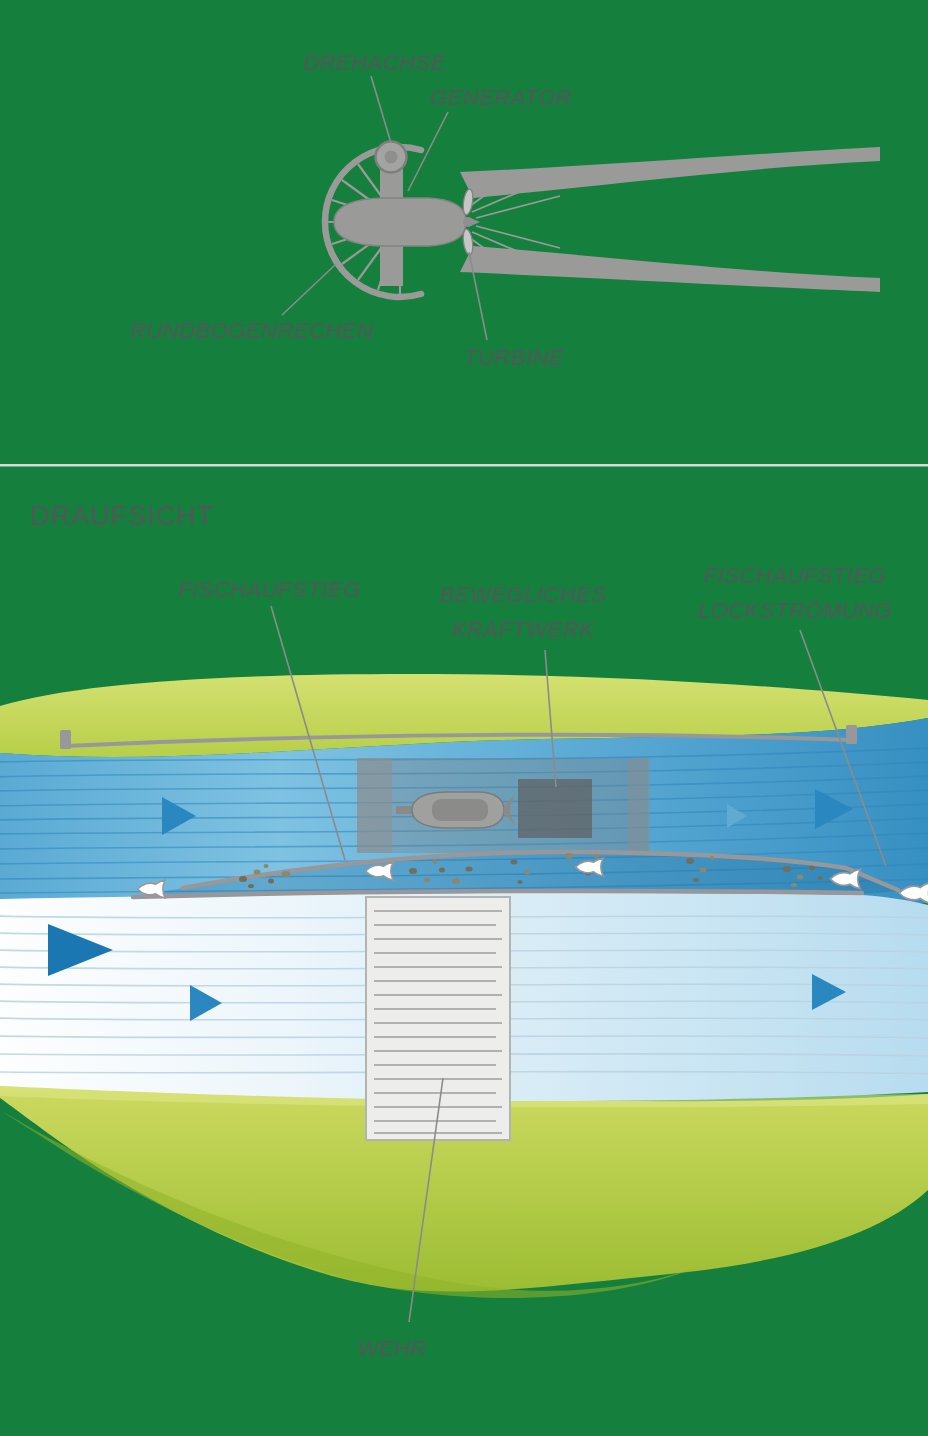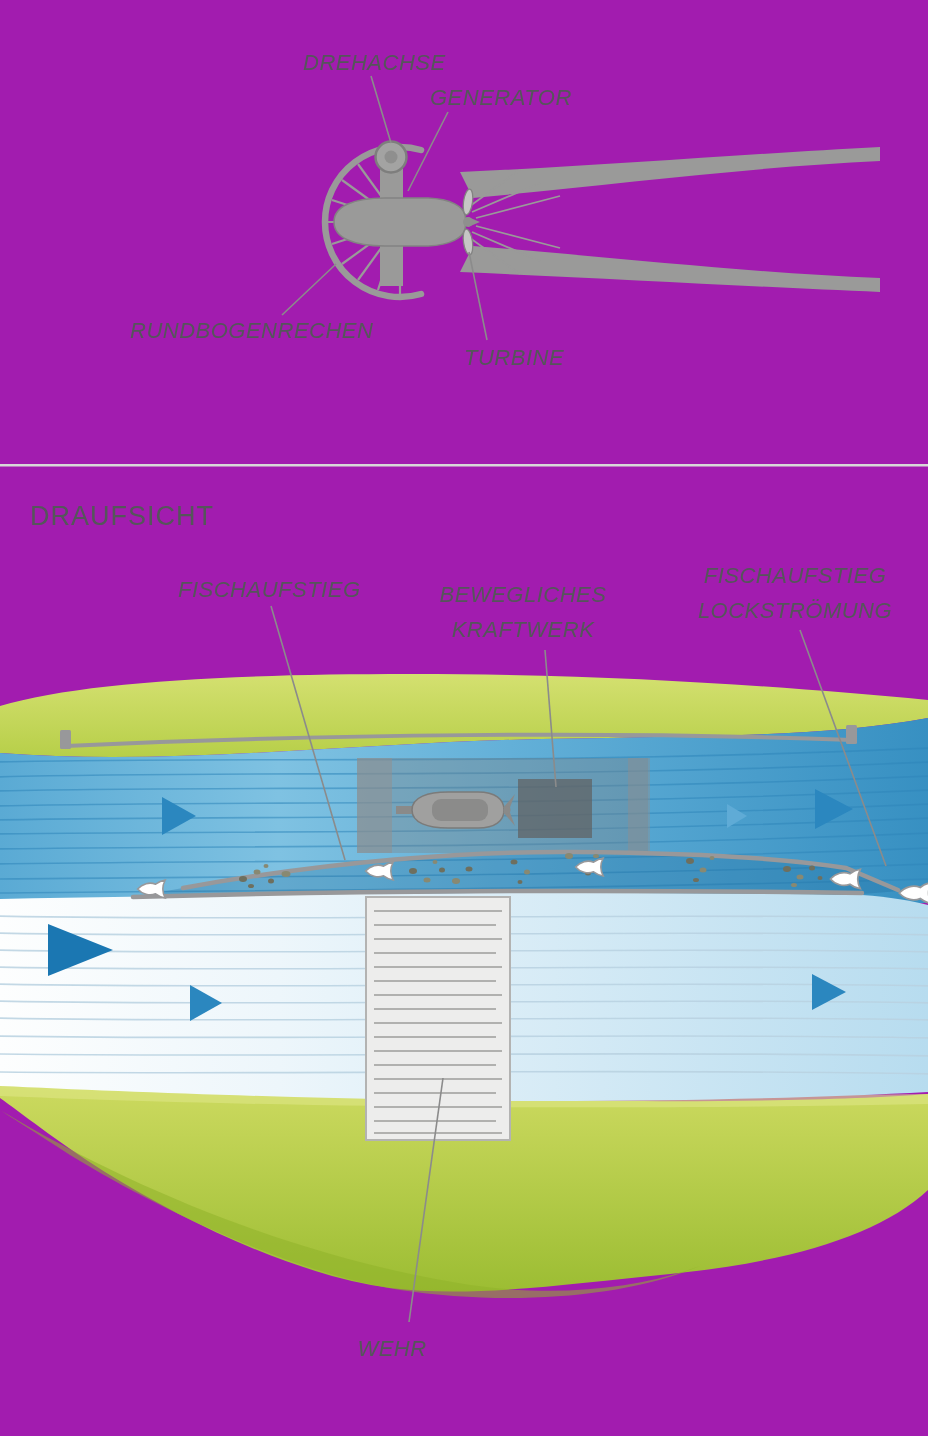--- a/index.html
+++ b/index.html
@@ -1,16 +1,16 @@
 <!DOCTYPE html>
 <html><head>
 <meta charset="utf-8">
 <style>
   html,body{margin:0;padding:0;background:#ffffff;}
-  .canvas{position:relative;width:928px;height:1436px;background:#a21caf;overflow:hidden;}
+  .canvas{position:relative;width:928px;height:1436px;background:#15803d;overflow:hidden;}
   svg{display:block;}
   .lbl{font-family:"Liberation Sans",sans-serif;font-style:italic;font-size:22px;fill:#55565a;letter-spacing:.5px;}
   .title{font-family:"Liberation Sans",sans-serif;font-size:27px;fill:#55565a;letter-spacing:1px;}
 </style>
 </head>
 <body>
 
 <div class="canvas">
 <svg width="928" height="1436" viewBox="0 0 928 1436" xmlns="http://www.w3.org/2000/svg">
 

